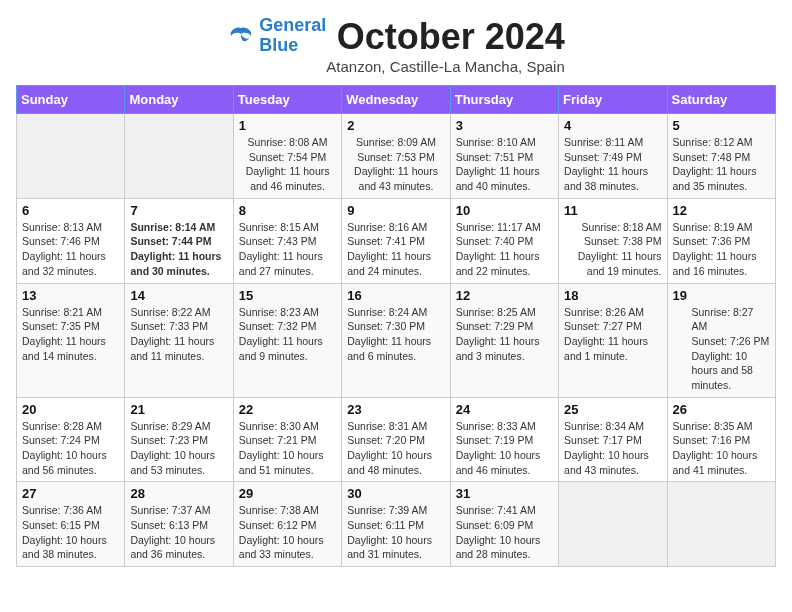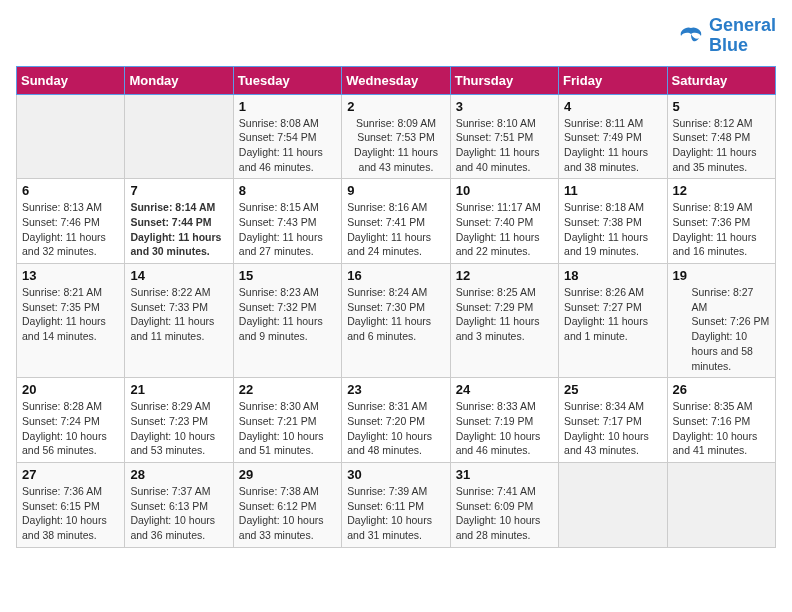--- a/index.html
+++ b/index.html
@@ -5,21 +5,21 @@
     * { box-sizing: border-box; margin: 0; padding: 0; }
     body {
       font-family: Arial, sans-serif;
       background: #fff;
       width: 792px;
       min-height: 612px;
       padding: 16px;
     }
     .header {
       display: flex;
-      justify-content: flex-end;
+      justify-content: center;
       align-items: flex-start;
       margin-bottom: 10px;
     }
     .logo {
       display: flex;
       align-items: center;
       gap: 4px;
     }
     .logo-text {
       font-size: 18px;
@@ -41,21 +41,21 @@
     .location {
       font-size: 15px;
       color: #444;
     }
     .calendar {
       width: 100%;
       border-collapse: collapse;
       font-size: 11px;
     }
     .calendar thead tr th {
-      background: #be185d;
+      background: #8b5cf6;
       color: #fff;
       padding: 6px 4px;
       text-align: left;
       font-size: 13px;
       font-weight: bold;
       border: 1px solid #5a9be8;
     }
     .calendar tbody tr td {
       border: 1px solid #ccc;
       vertical-align: top;
@@ -92,20 +92,22 @@
       <path d="M14 10 C16 14, 20 16, 22 14 C20 18, 14 20, 14 10Z" fill="#2a7dc9"></path>
     </svg>
     <div>
       <div class="logo-text">
         <span>General</span><br>
         <span>Blue</span>
       </div>
     </div>
   </div>
   <div class="title-block">
+    <div class="month-title">October 2024</div>
+    <div class="location">Atanzon, Castille-La Mancha, Spain</div>
   </div>
 </div>
 
 <table class="calendar">
   <thead>
     <tr>
     <th>Sunday</th>
         <th>Monday</th>
         <th>Tuesday</th>
         <th>Wednesday</th>
@@ -113,21 +115,21 @@
         <th>Friday</th>
         <th>Saturday</th>
       </tr>
   </thead>
   <tbody id="calendar-body">
   <tr>
         <td class="empty"></td>
         <td class="empty"></td>
         <td>
           <div class="day-num">1</div>
-          <div class="day-info" style="white-space: pre-line;">Sunrise: 8:08 AM
+          <div class="day-info" style="white-space: pre-line; text-align: center;">Sunrise: 8:08 AM
 Sunset: 7:54 PM
 Daylight: 11 hours and 46 minutes.</div>
         </td>
         <td>
           <div class="day-num">2</div>
           <div class="day-info" style="white-space: pre-line; text-align: center;">Sunrise: 8:09 AM
 Sunset: 7:53 PM
 Daylight: 11 hours and 43 minutes.</div>
         </td>
         <td>
@@ -175,21 +177,21 @@
 Daylight: 11 hours and 24 minutes.</div>
         </td>
         <td>
           <div class="day-num">10</div>
           <div class="day-info" style="white-space: pre-line;">Sunrise: 11:17 AM
 Sunset: 7:40 PM
 Daylight: 11 hours and 22 minutes.</div>
         </td>
         <td>
           <div class="day-num">11</div>
-          <div class="day-info" style="white-space: pre-line;">Sunrise: 8:18 AM
+          <div class="day-info" style="white-space: pre-line; text-align: right;">Sunrise: 8:18 AM
 Sunset: 7:38 PM
 Daylight: 11 hours and 19 minutes.</div>
         </td>
         <td>
           <div class="day-num">12</div>
           <div class="day-info" style="white-space: pre-line;">Sunrise: 8:19 AM
 Sunset: 7:36 PM
 Daylight: 11 hours and 16 minutes.</div>
         </td>
       </tr>

